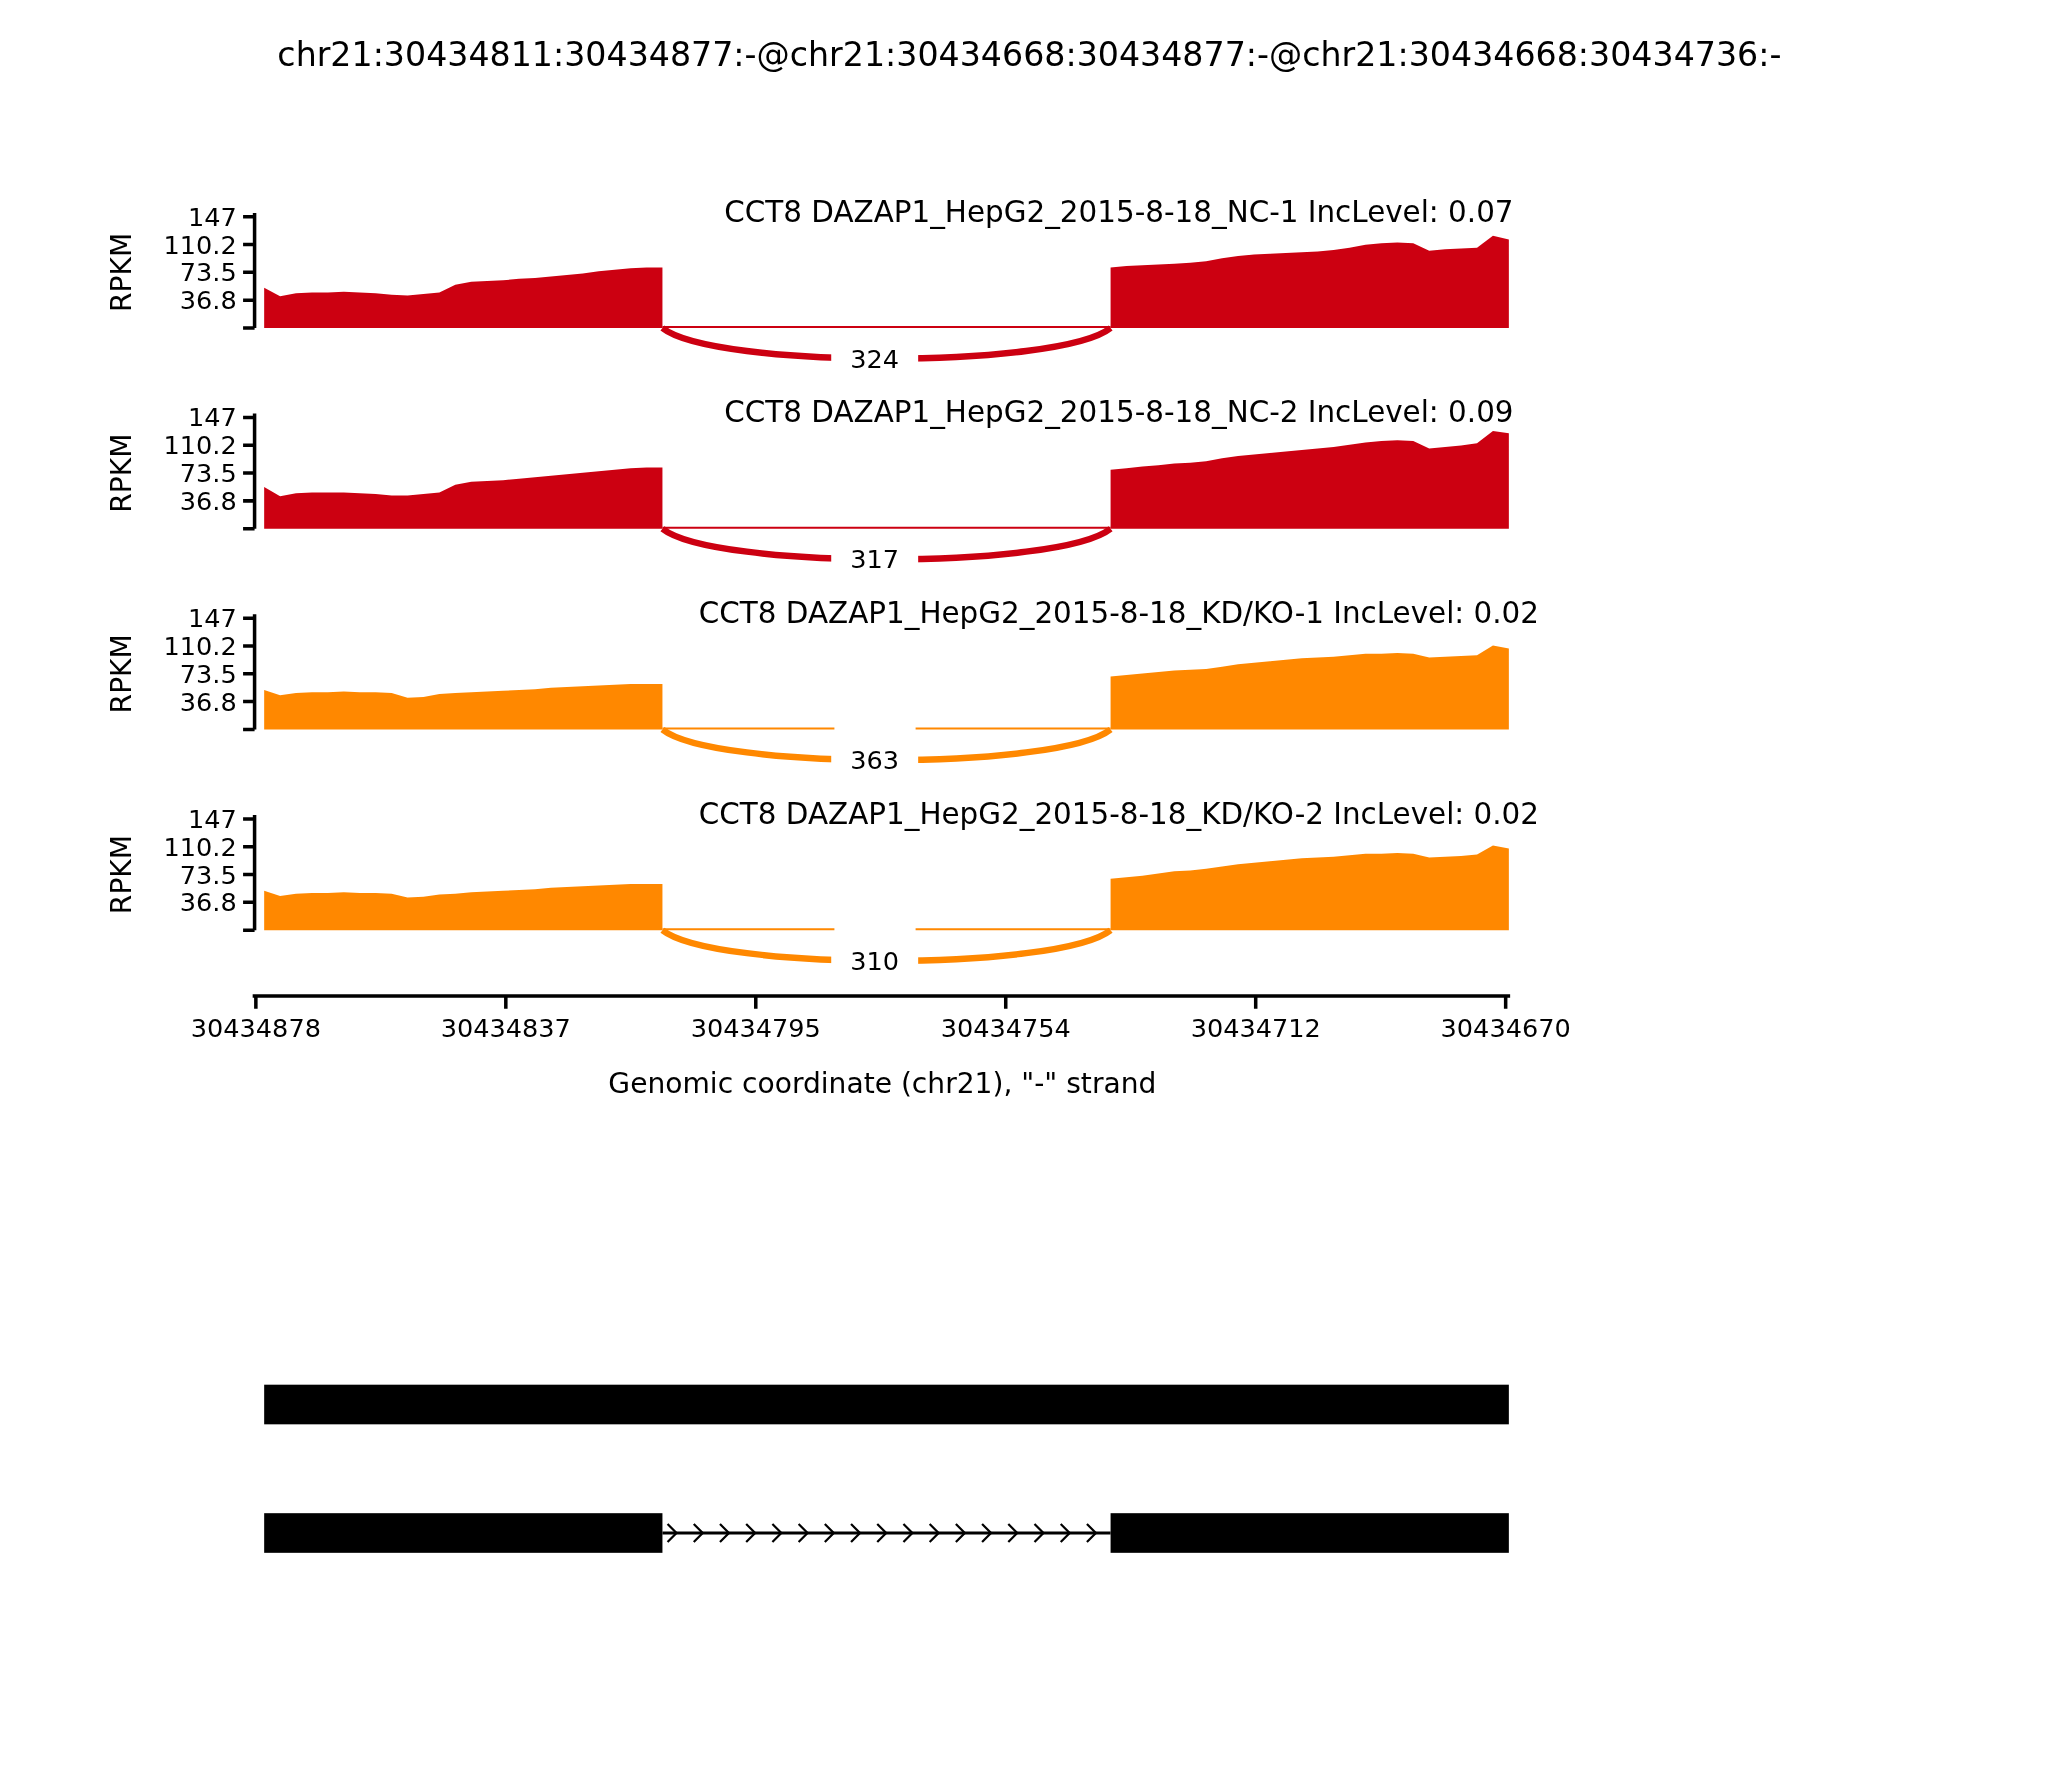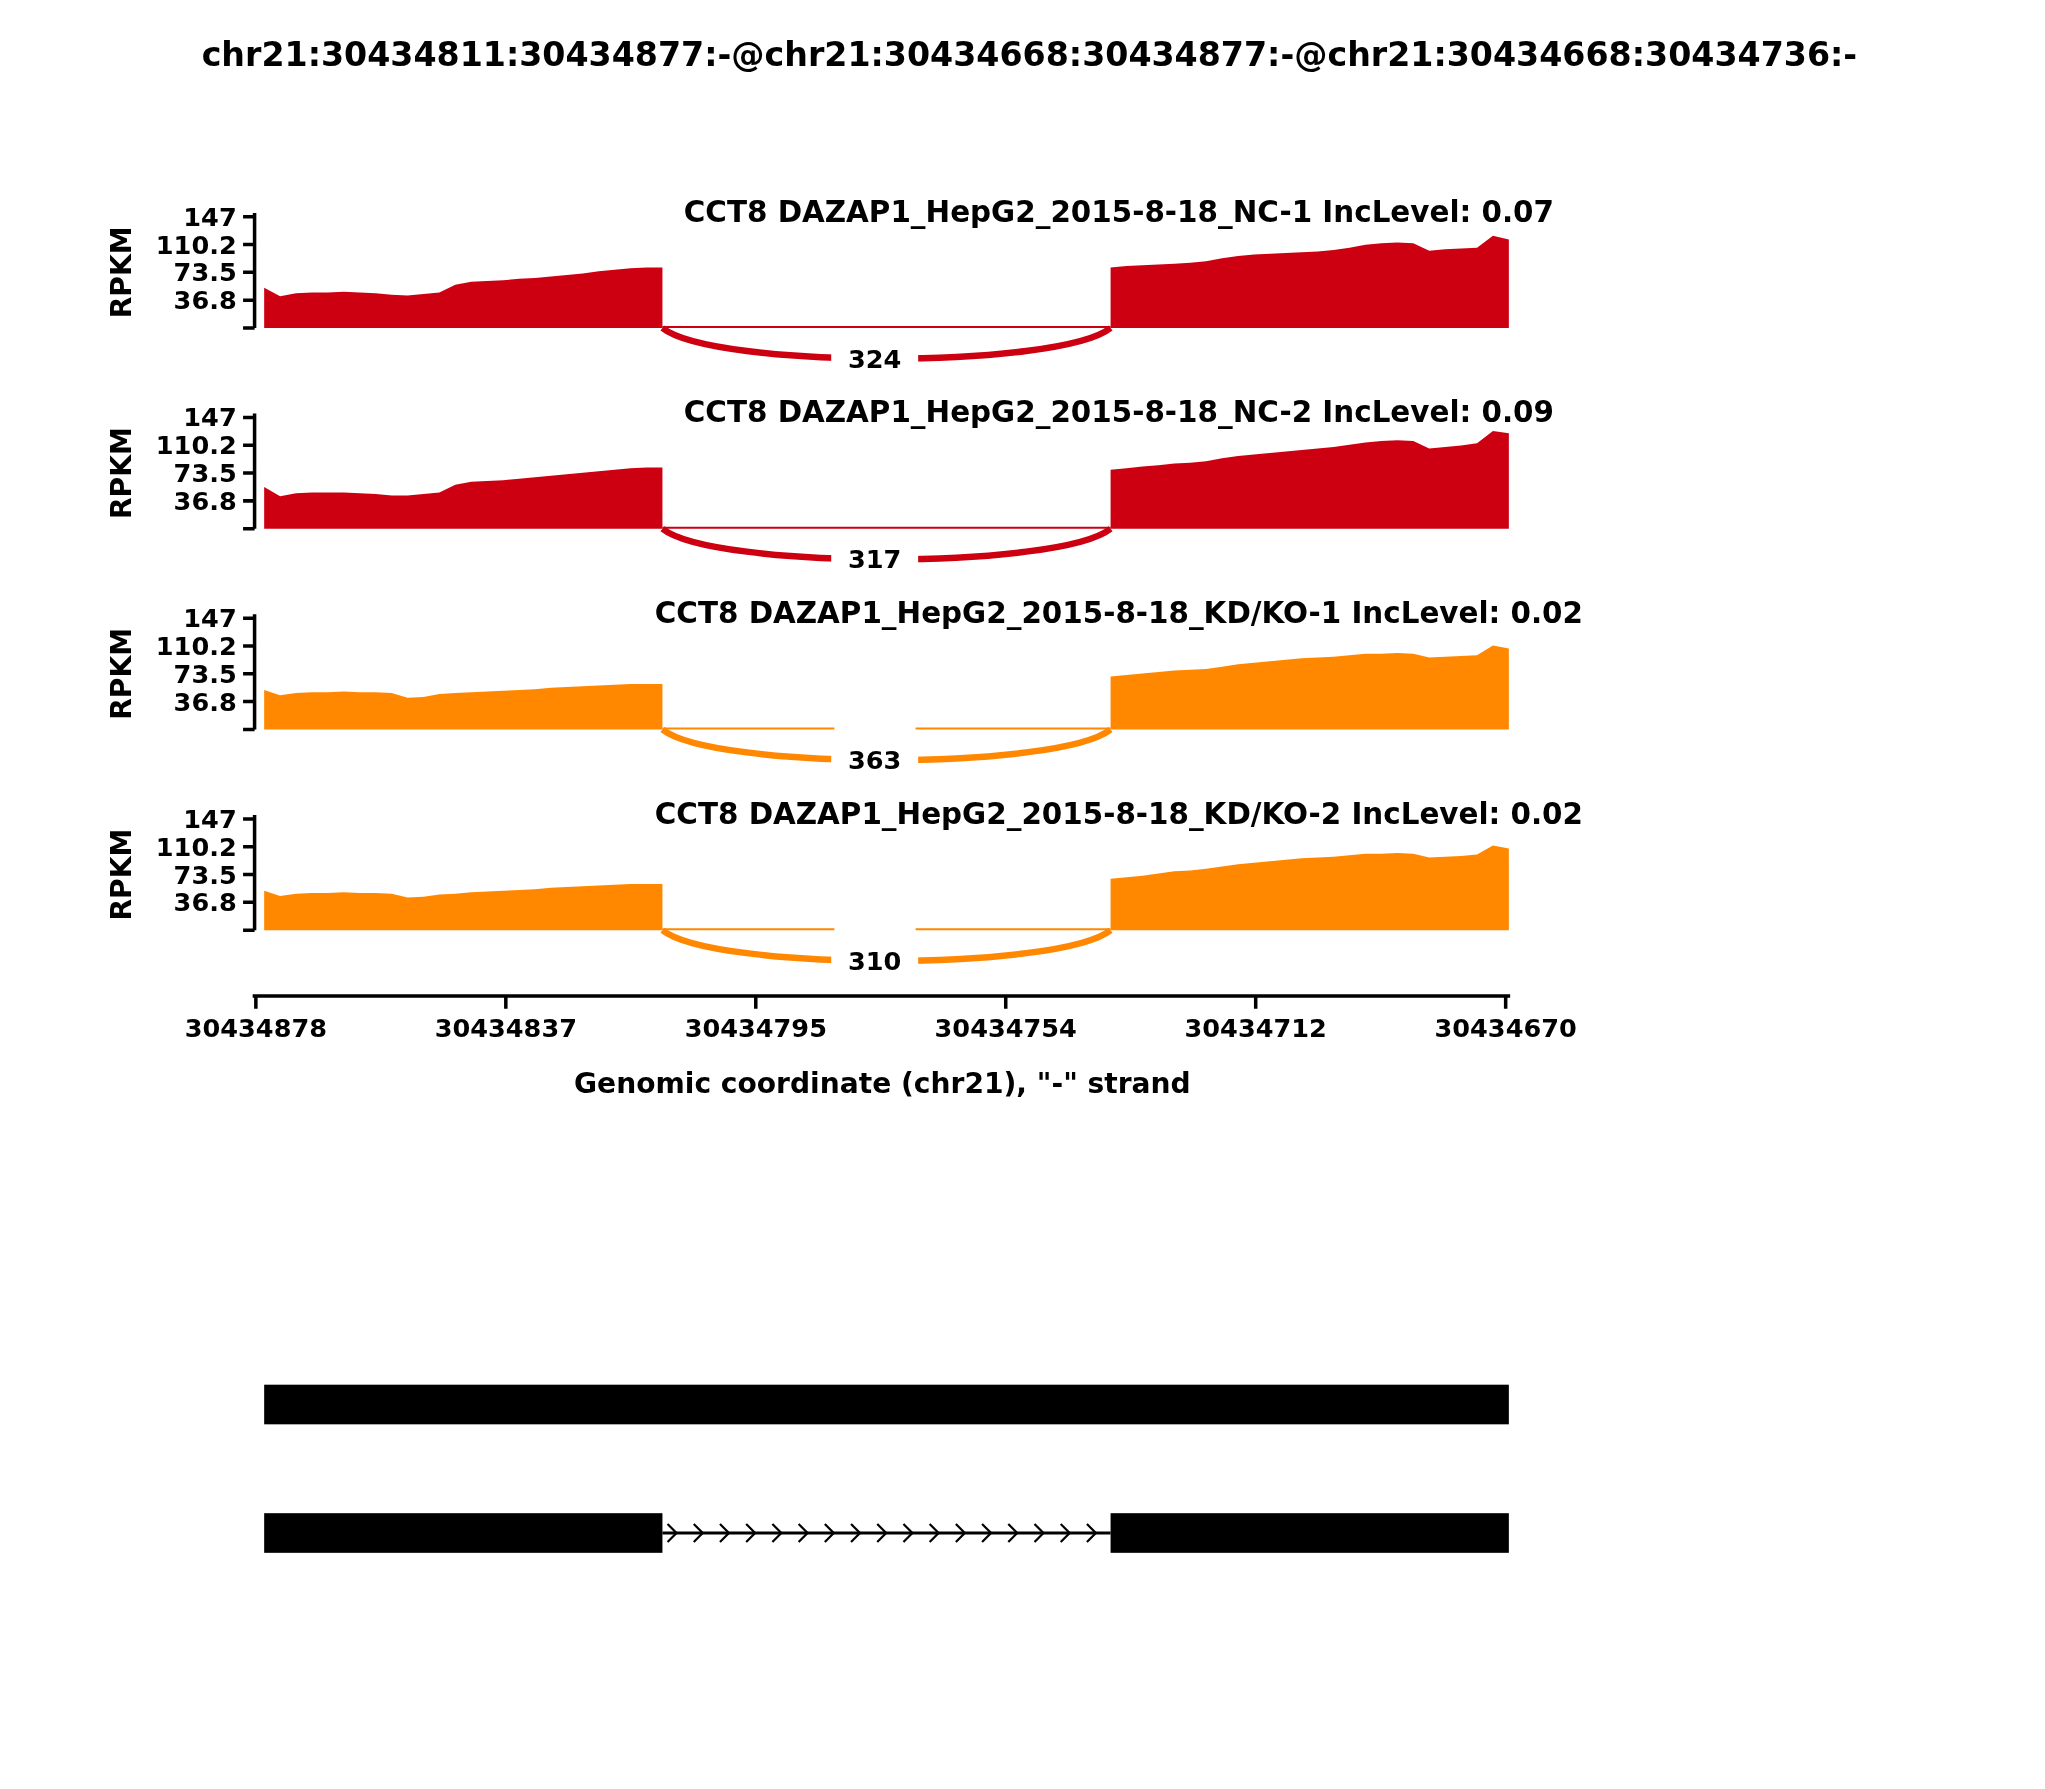--- a/index.html
+++ b/index.html
@@ -1,16 +1,16 @@
 <!DOCTYPE html>
 <html style="font-size:10.2px"><head>
 <meta charset="utf-8">
 <style>
   html,body{margin:0;padding:0;background:#ffffff;}
-  .figure-wrap{width:2046px;height:1790px;background:#ffffff;position:relative;font-weight:bold;}
+  .figure-wrap{width:2046px;height:1790px;background:#ffffff;position:relative;}
   svg{font-family:"DejaVu Sans", sans-serif;}
   text{fill:#000000;}
   .anchor-mid{text-anchor:middle;}
   .anchor-end{text-anchor:end;}
   .vcenter{dominant-baseline:central;}
   .t-main{font-size:52px;}
   .t-track{font-size:46px;}
   .t-ytick{font-size:40px;}
   .t-rpkm{font-size:44px;}
   .t-xtick{font-size:40px;}

